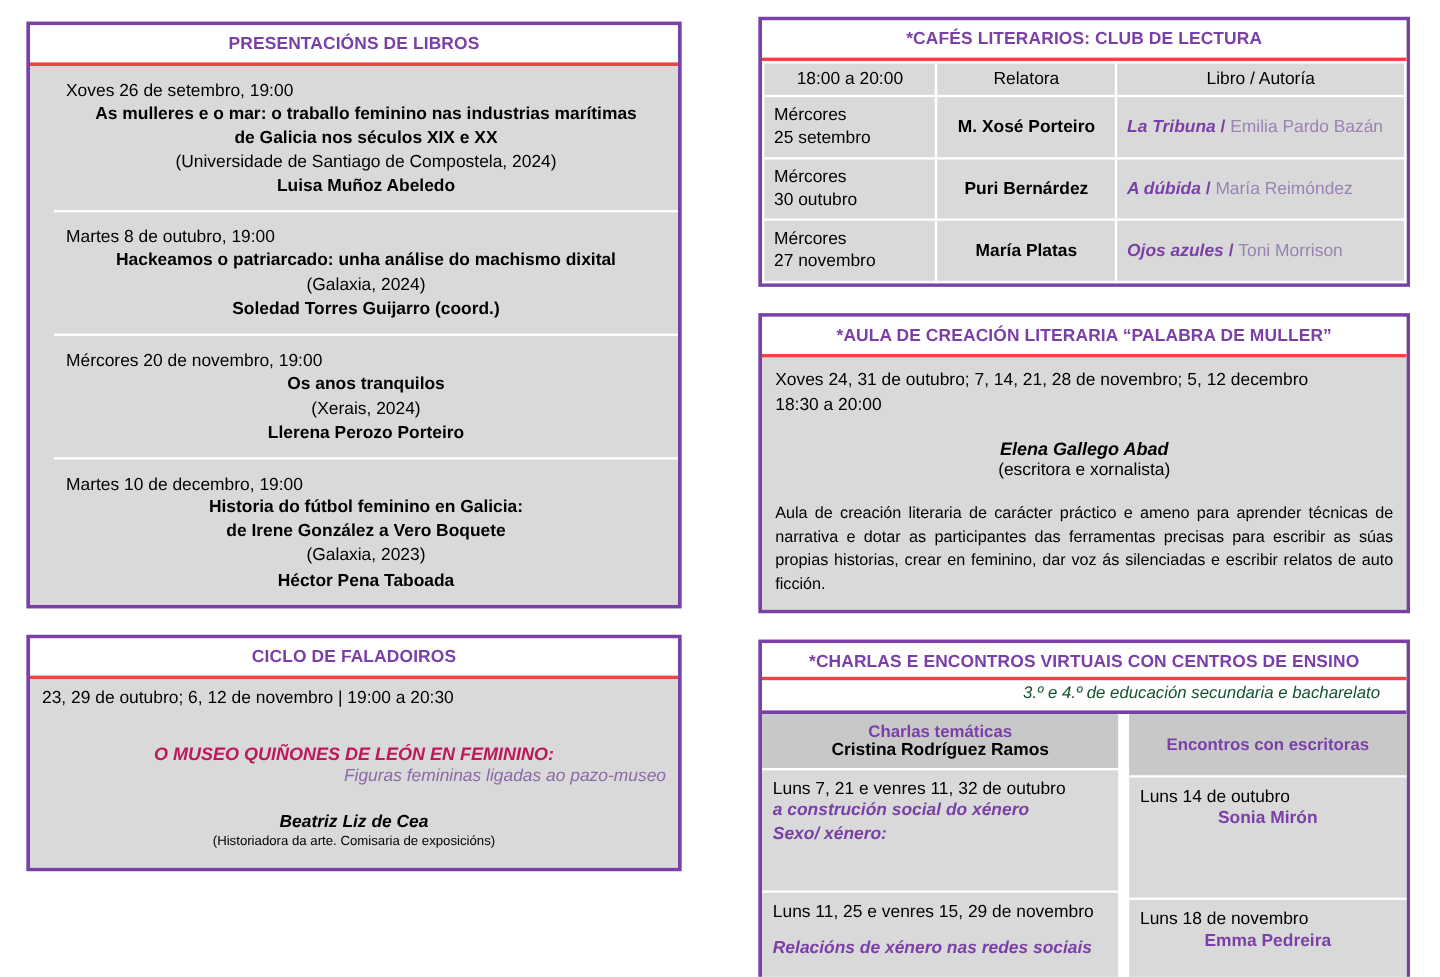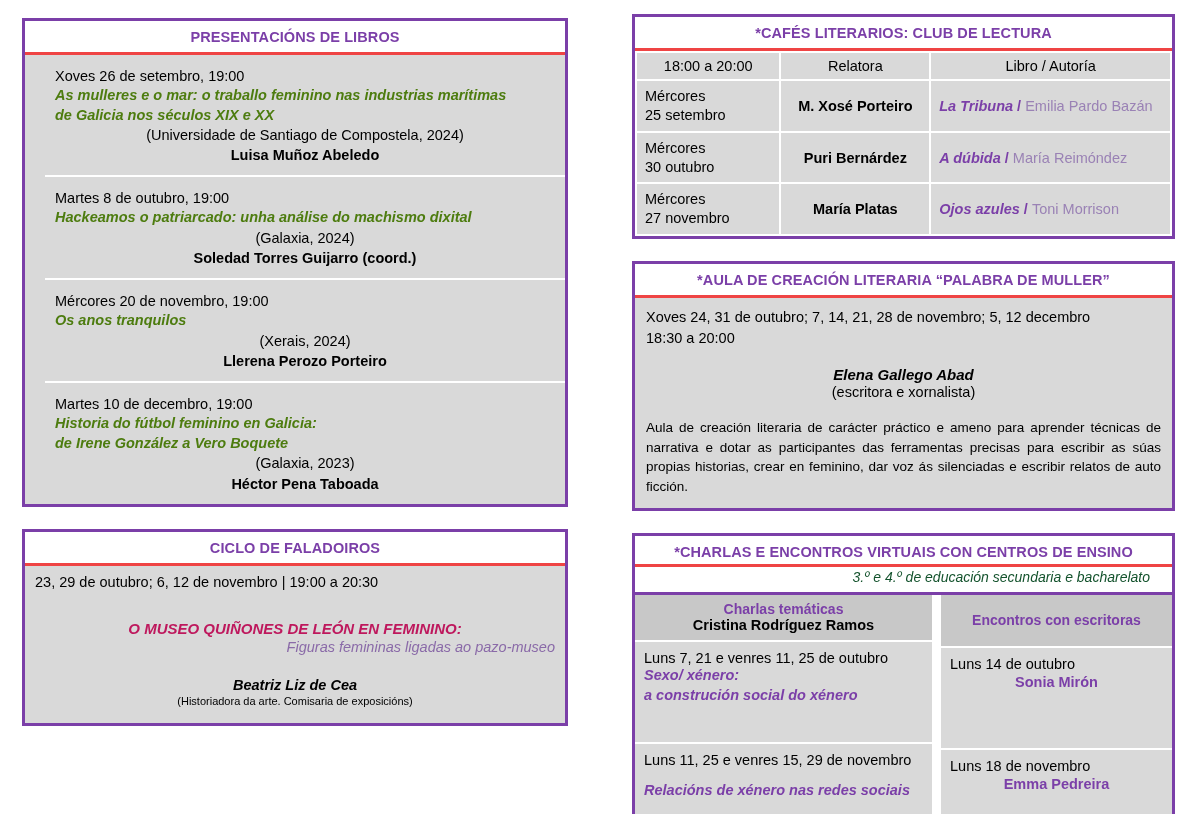--- a/index.html
+++ b/index.html
@@ -78,24 +78,24 @@
   .pres-item:last-child {
     border-bottom: none;
   }
   .pres-date {
     font-size: 14.5px;
     color: #000;
     text-align: left;
     margin-bottom: 2px;
   }
   .pres-title {
-    color: #4d7c0f;
-    font-weight: bold;
-    font-style: italic;
-    font-size: 14.5px;
+    color: #000000;
+    font-weight: bold;
+    font-size: 14.5px;
+    text-align: center;
     line-height: 1.35;
   }
   .pres-pub {
     font-size: 14.5px;
     text-align: center;
     line-height: 1.4;
   }
   .pres-author {
     font-size: 14.5px;
     font-weight: bold;
@@ -403,23 +403,23 @@
       <div class="box-title with-sub">*CHARLAS E ENCONTROS VIRTUAIS CON CENTROS DE ENSINO</div>
       <div class="box-subtitle">3.º e 4.º  de educación secundaria e bacharelato</div>
       <div class="charlas-wrap">
 
         <div class="charlas-col left">
           <div class="ch-head">
             <div class="ch-head-a">Charlas temáticas</div>
             <div class="ch-head-b">Cristina Rodríguez Ramos</div>
           </div>
           <div class="ch-cell pad-a">
-            <div class="ch-date">Luns 7, 21 e venres 11, 25 de outubro</div>
+            <div class="ch-date">Luns 7, 21 e venres 11, 32 de outubro</div>
+            <div class="ch-topic">a construción social do xénero</div>
             <div class="ch-topic">Sexo/ xénero:</div>
-            <div class="ch-topic">a construción social do xénero</div>
           </div>
           <div class="ch-cell pad-b">
             <div class="ch-date">Luns 11, 25 e venres 15, 29 de novembro</div>
             <div class="ch-topic spaced">Relacións de xénero nas redes sociais</div>
           </div>
         </div>
 
         <div class="charlas-gap"></div>
 
         <div class="charlas-col right">

